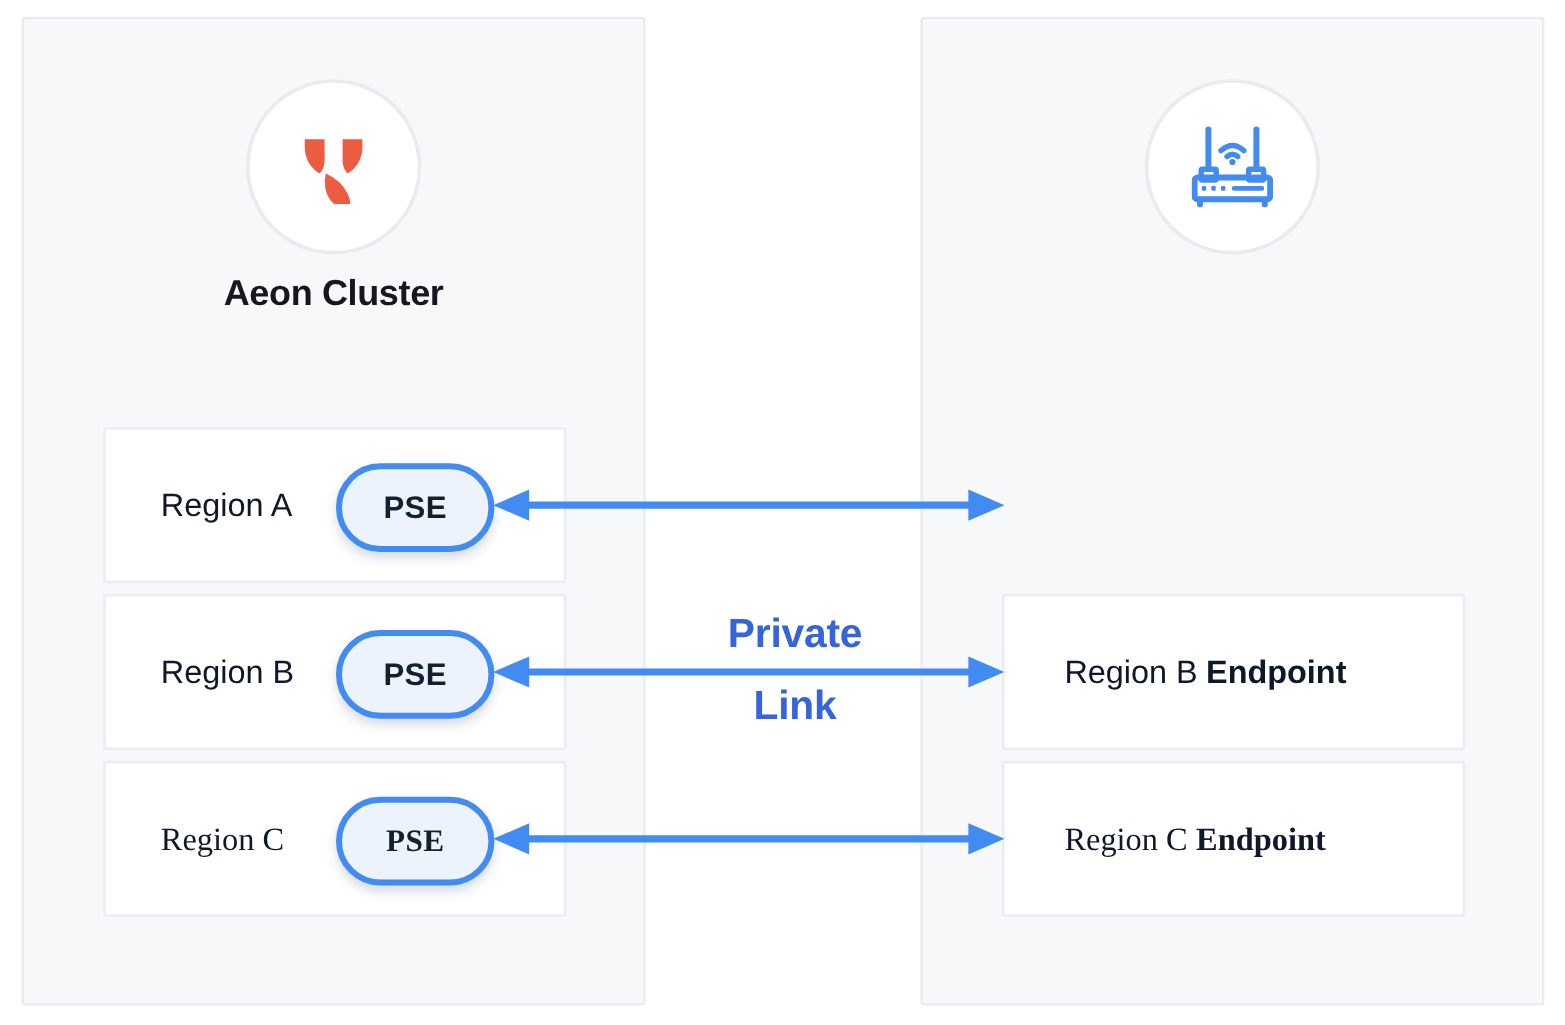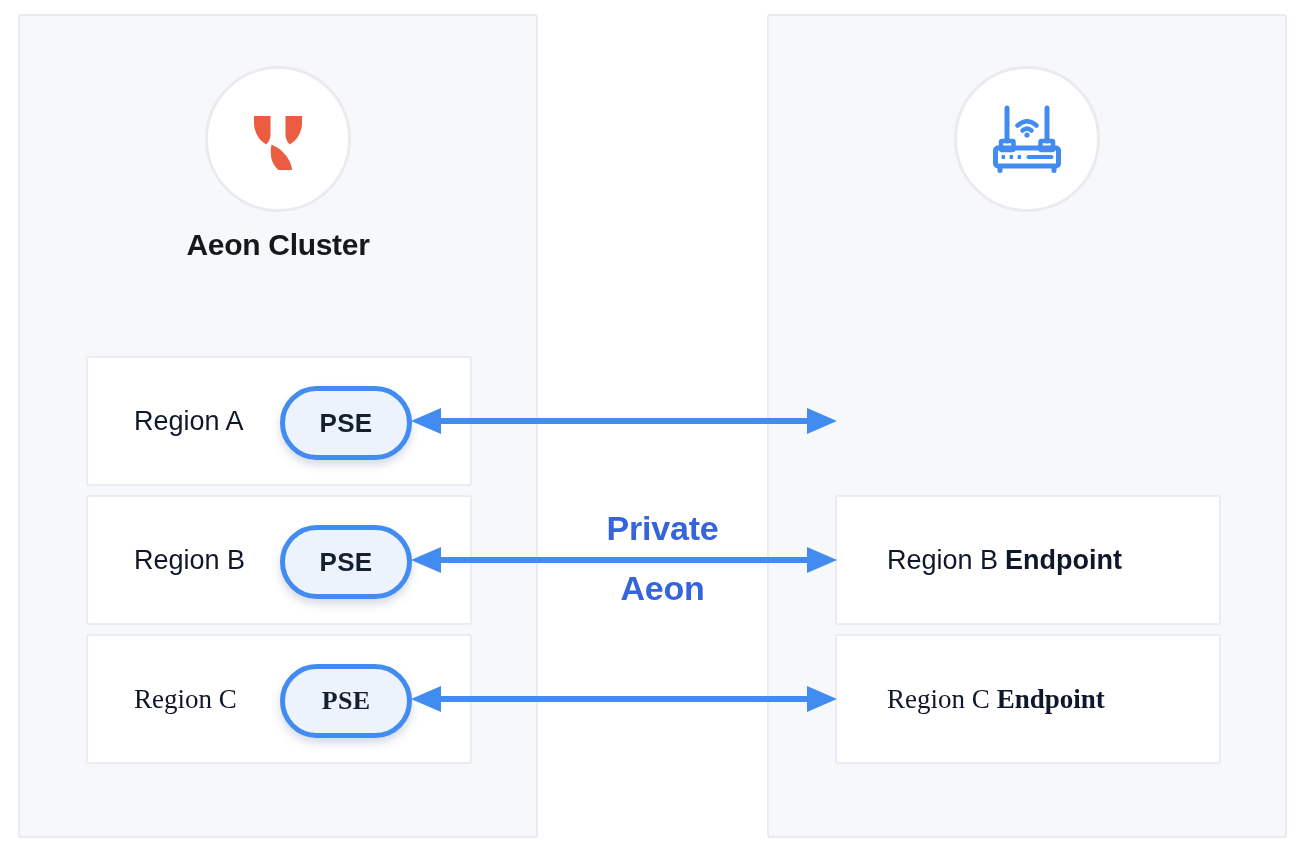--- a/index.html
+++ b/index.html
@@ -124,15 +124,15 @@
     <polygon points="3,15 33,2 33,28"></polygon>
     <polygon points="429,15 399,2 399,28"></polygon>
   </svg>
   <svg class="arrow a2" viewBox="0 0 432 30">
     <line x1="26" y1="15" x2="404" y2="15"></line>
     <polygon points="3,15 33,2 33,28"></polygon>
     <polygon points="429,15 399,2 399,28"></polygon>
   </svg>
 
   <div class="link-label line1">Private</div>
-  <div class="link-label line2">Aeon</div>
+  <div class="link-label line2">Link</div>
 
 </div>
 
 </body></html>

